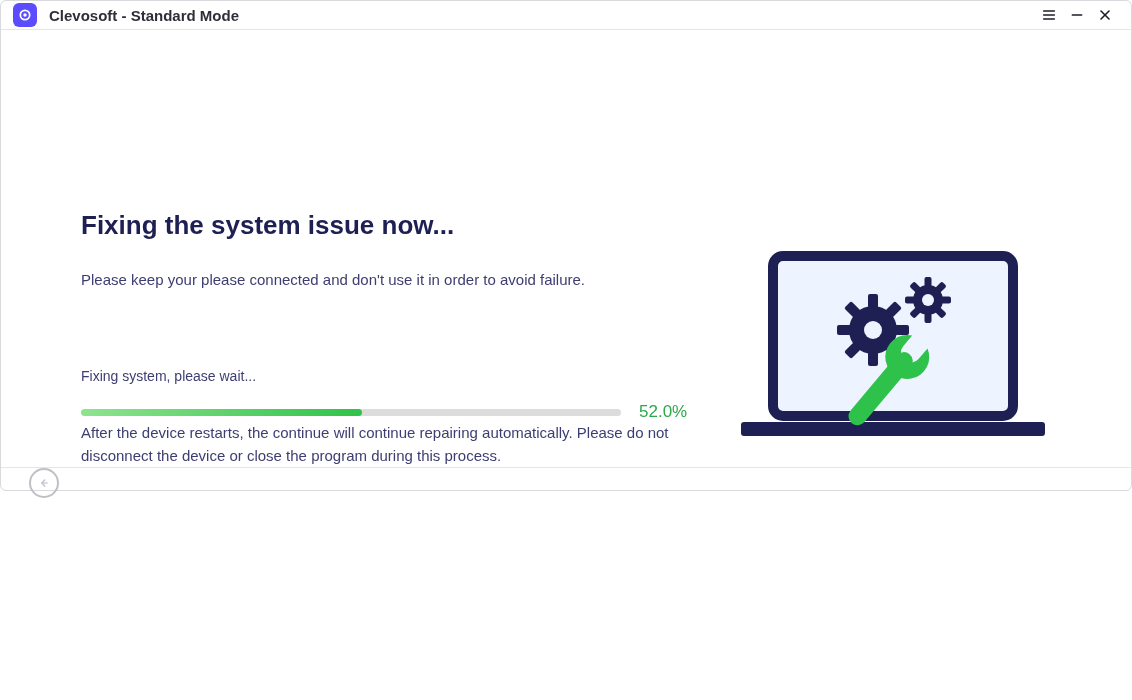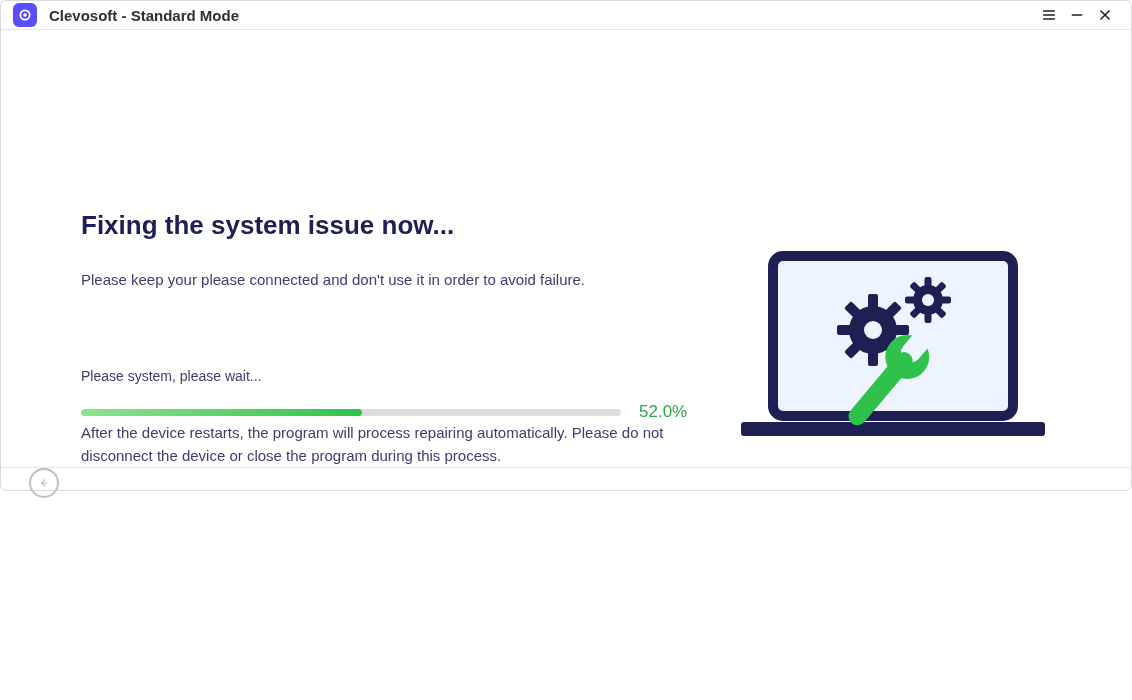--- a/index.html
+++ b/index.html
@@ -62,28 +62,28 @@
           <line x1="6" y1="6" x2="18" y2="18"></line>
           <line x1="18" y1="6" x2="6" y2="18"></line>
         </svg>
     </div>
   </div>
 
   <div class="content">
     <div class="left">
       <h1 class="heading">Fixing the system issue now...</h1>
       <p class="subtext">Please keep your please connected and don't use it in order to avoid failure.</p>
-      <p class="status-label">Please system, please wait...</p>
+      <p class="status-label">Fixing system, please wait...</p>
       <div class="progress-row">
         <div class="progress-track">
           <div class="progress-fill" id="progress-fill" style="width: 52%;"></div>
         </div>
         <span class="progress-pct">52.0%</span>
       </div>
-      <p class="note">After the device restarts, the program will process repairing automatically. Please do not disconnect the device or close the program during this process.</p>
+      <p class="note">After the device restarts, the continue will continue repairing automatically. Please do not disconnect the device or close the program during this process.</p>
     </div>
 
     <div class="illust">
       <svg viewBox="0 0 320 200" width="320" height="200">
 
         <rect x="40" y="6" width="240" height="160" rx="10" fill="#edf3ff" stroke="#1e1f53" stroke-width="10"></rect>
 
         <rect x="8" y="172" width="304" height="14" rx="3" fill="#1e1f53"></rect>
 
         <g transform="translate(140,80)">

